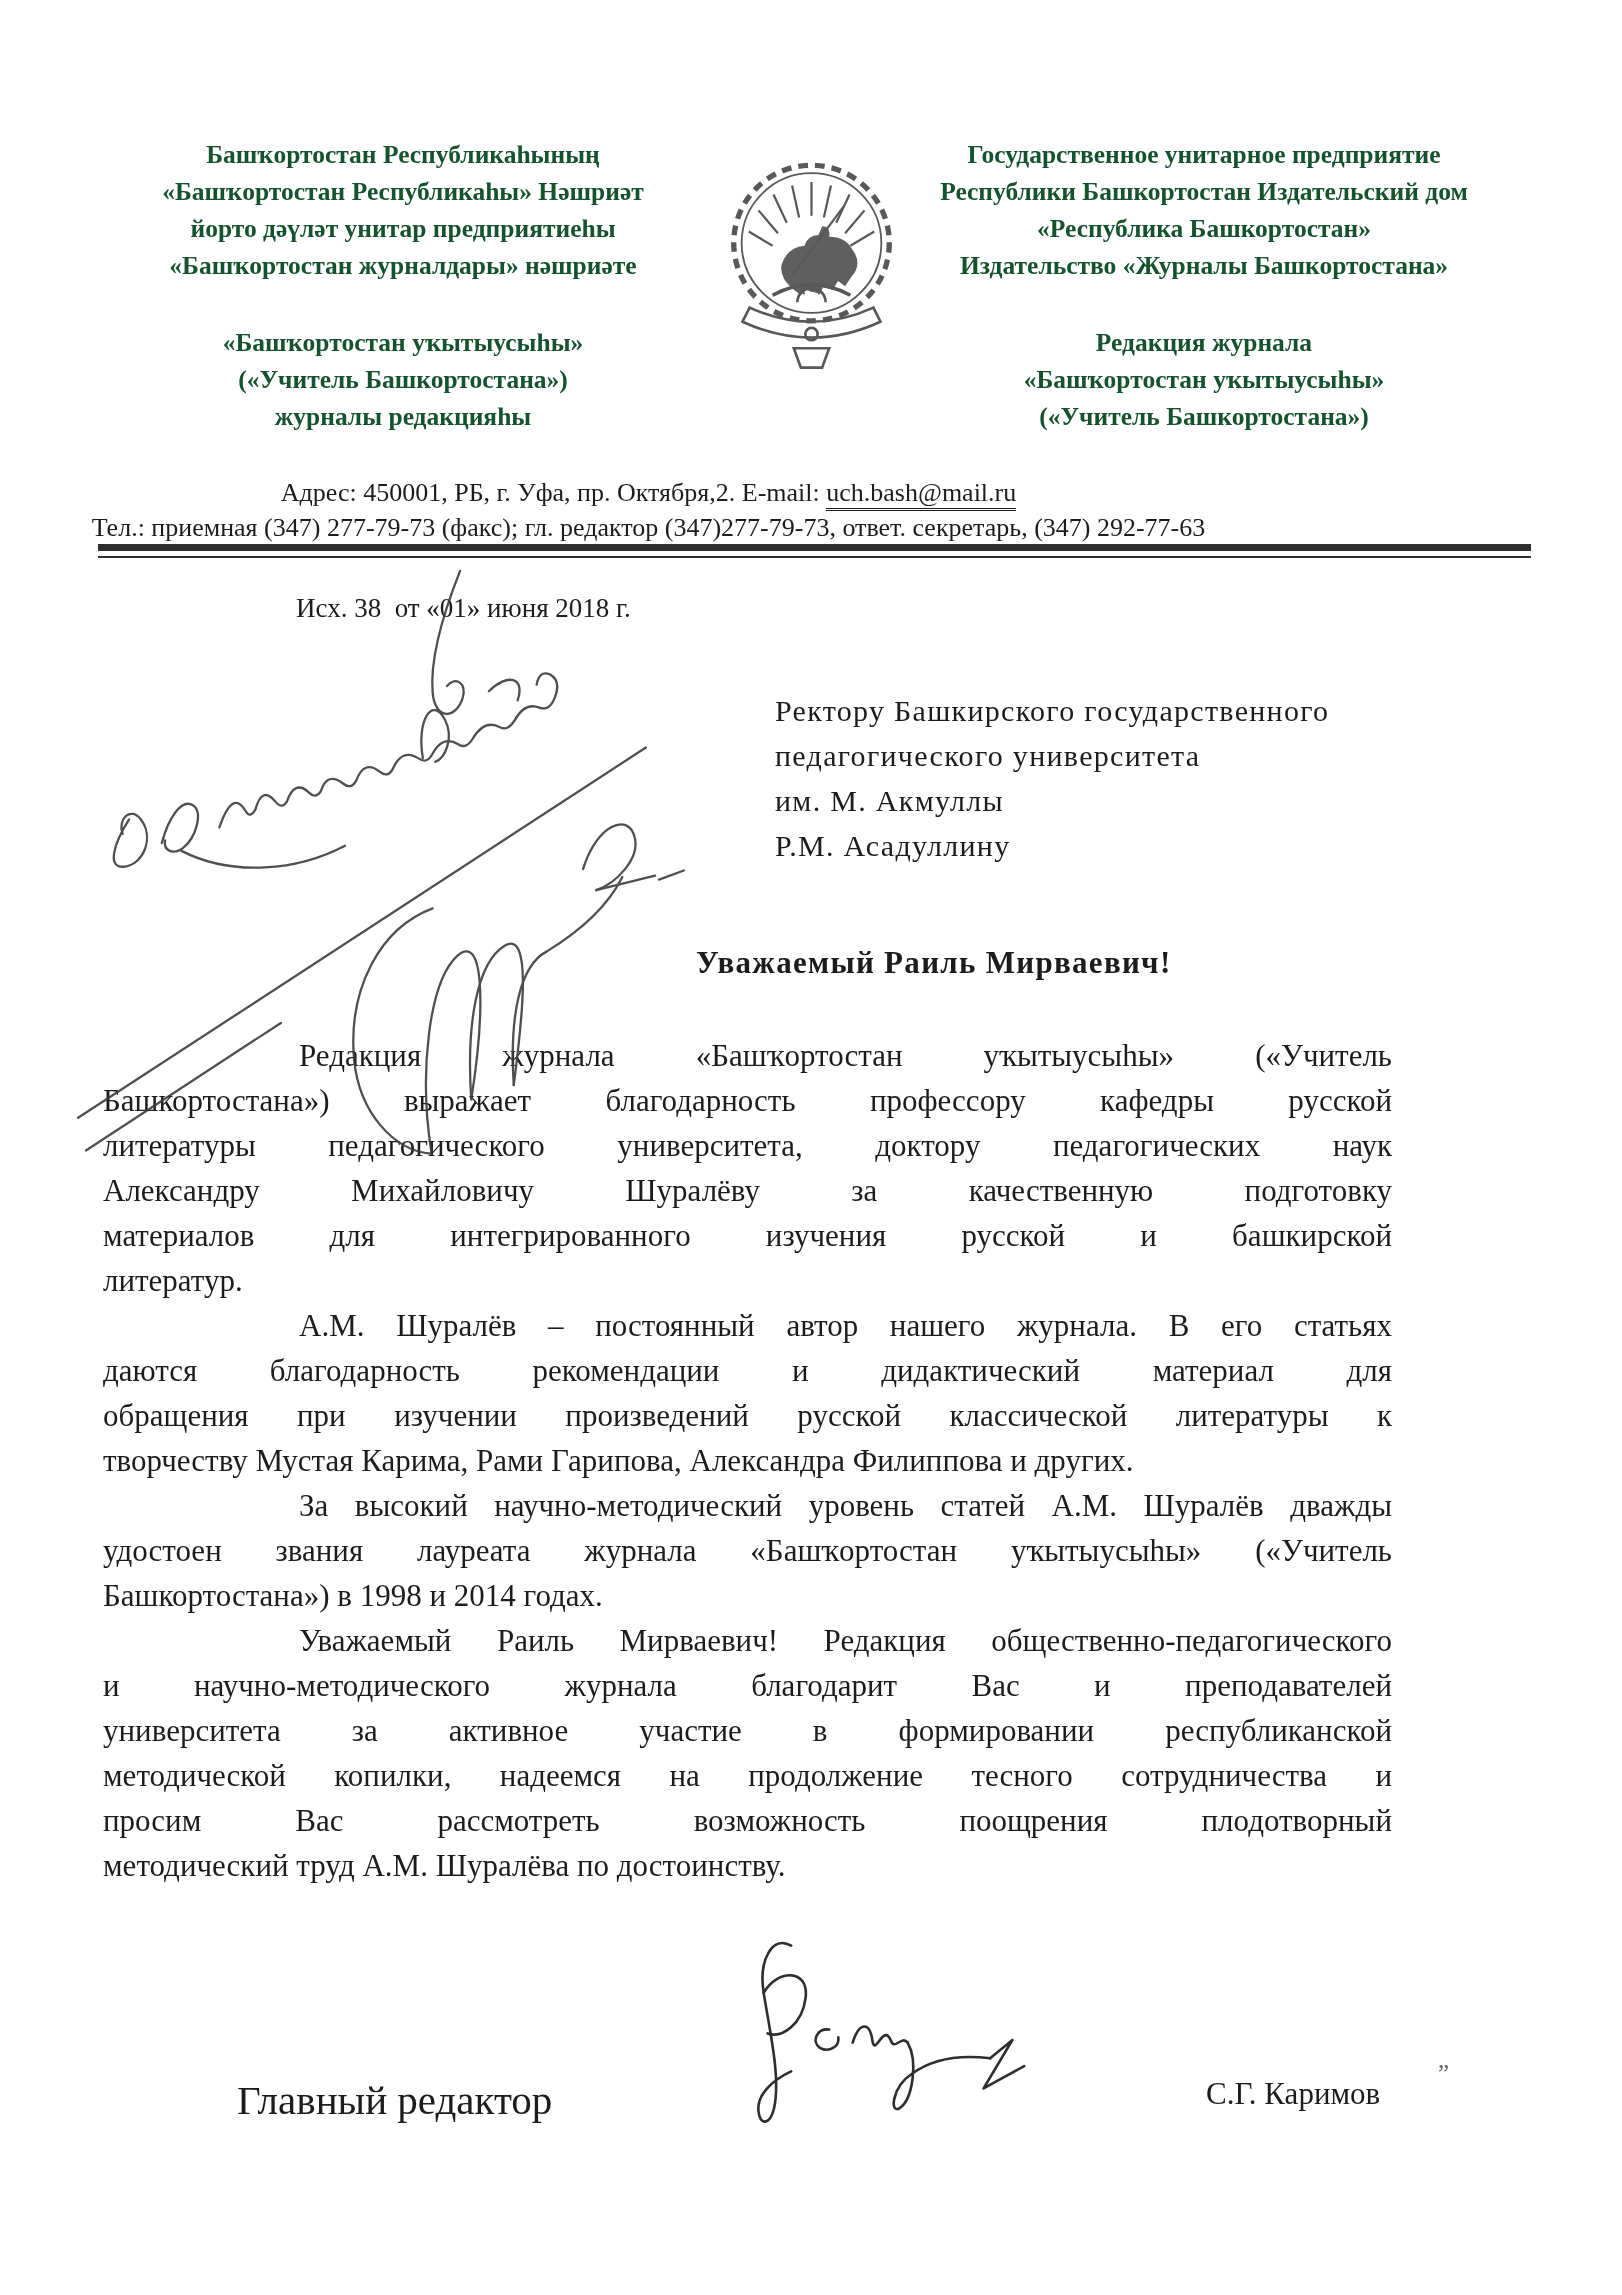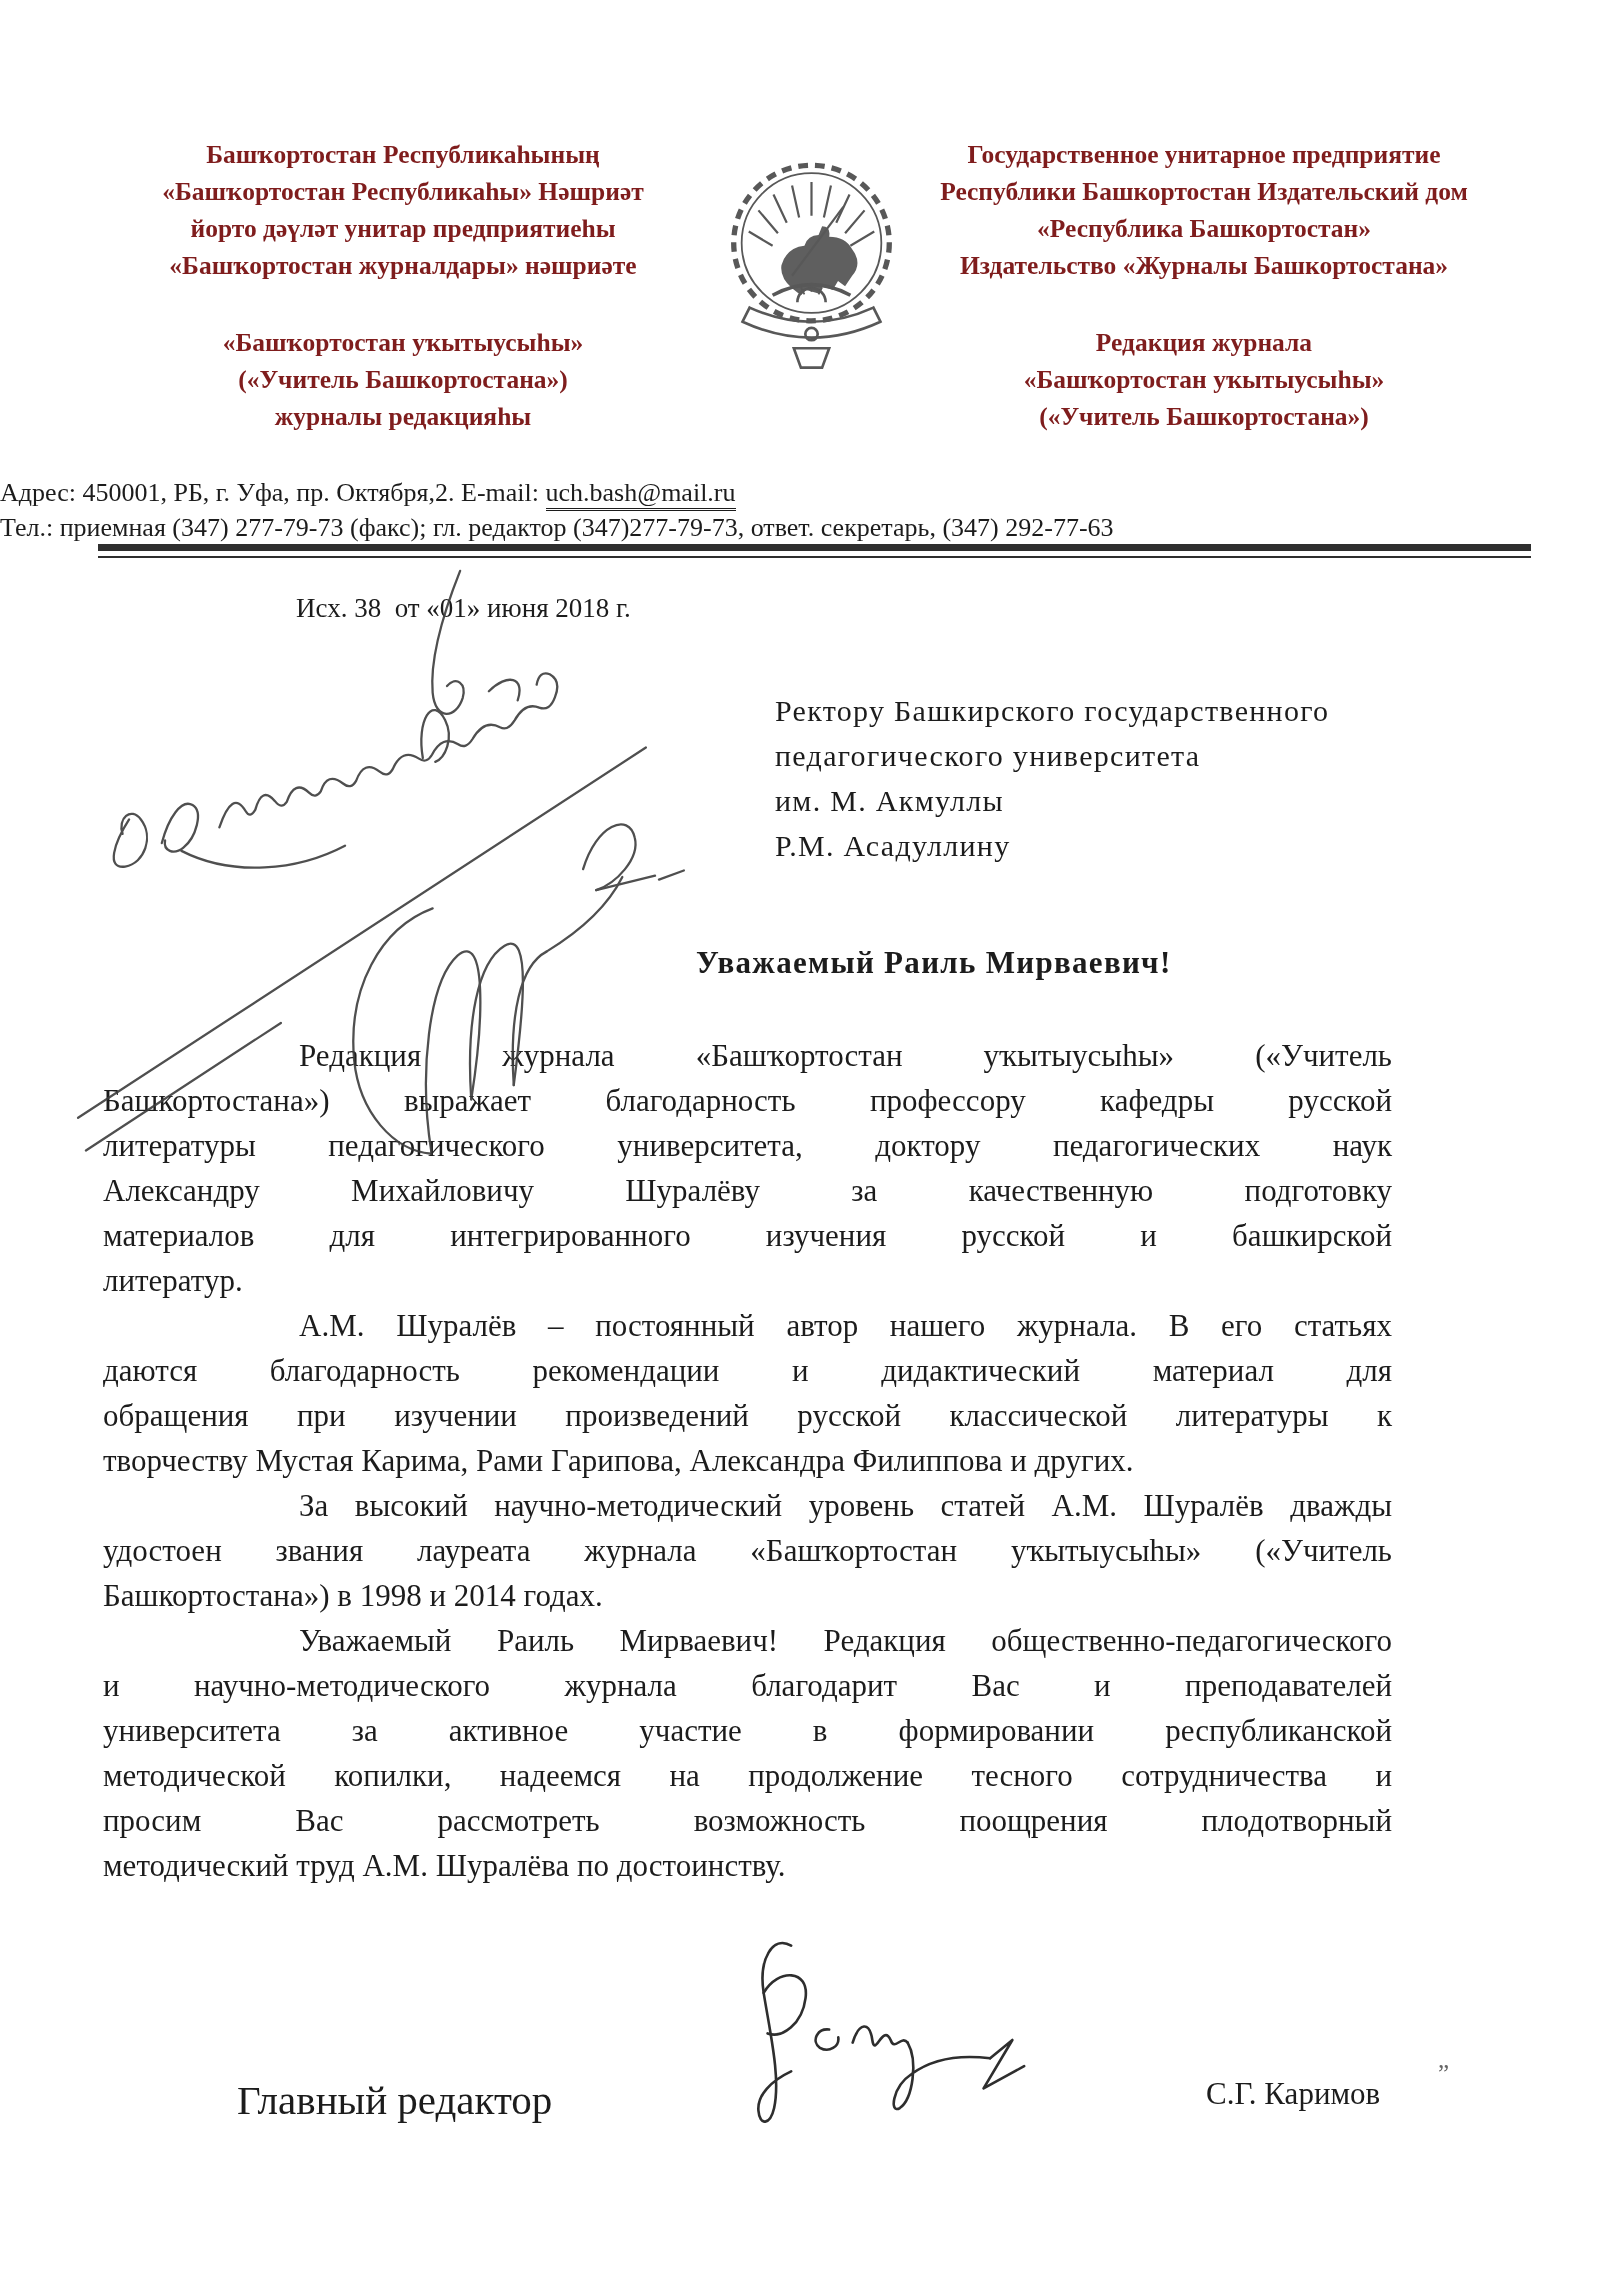--- a/index.html
+++ b/index.html
@@ -1,27 +1,27 @@
 <!DOCTYPE html>
 <html style="font-size:10.5px"><head>
 <meta charset="utf-8">
 <style>
   html,body{margin:0;padding:0;background:#ffffff;}
   .page{
     position:relative;width:1623px;height:2295px;background:#ffffff;
     font-family:"Liberation Serif","DejaVu Serif",serif;color:#1c1c1c;overflow:hidden;
   }
   
-  .lh-block{position:absolute;text-align:center;font-weight:bold;font-size:25.5px;line-height:37px;color:#7f1d1d;}
+  .lh-block{position:absolute;text-align:center;font-weight:bold;font-size:25.5px;line-height:37px;color:#14532d;}
   .lh-left{left:115px;top:136px;width:576px;}
   .lh-right{left:880px;top:136px;width:648px;}
   .lh-journal{margin-top:40px;}
   .emblem{position:absolute;left:723px;top:152px;width:177px;height:221px;}
   
-  .contact{position:absolute;left:0;top:475px;width:1297px;text-align:left;font-size:26px;line-height:35px;}
+  .contact{position:absolute;left:0;top:475px;width:1297px;text-align:center;font-size:26px;line-height:35px;}
   .email{border-bottom:3.3px double #1c1c1c;padding-bottom:0.7px;}
   .rule-thick{position:absolute;left:98px;top:544px;width:1433px;height:6.5px;background:#2f2f2f;}
   .rule-thin{position:absolute;left:98px;top:556px;width:1433px;height:2px;background:#2f2f2f;}
   
   .ref-line{position:absolute;left:296px;top:593px;font-size:27px;white-space:pre;text-align:center;}
   
   .recipient{position:absolute;left:775px;top:688px;font-size:30px;font-weight:normal;line-height:45px;letter-spacing:1.3px;}
   
   .salutation{position:absolute;left:696px;top:945px;font-size:31px;font-weight:bold;letter-spacing:1.3px;}
   

